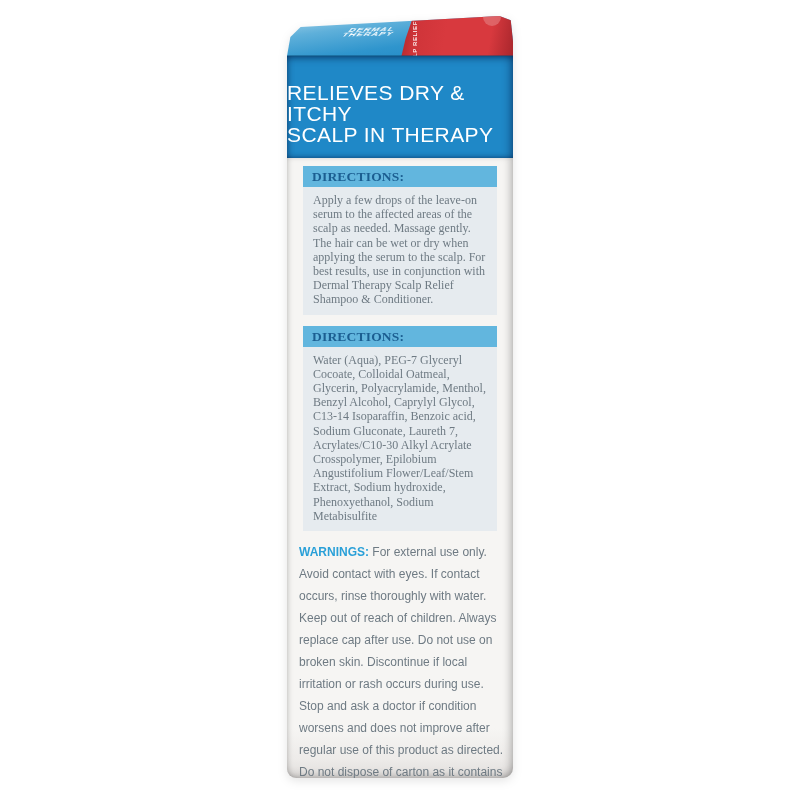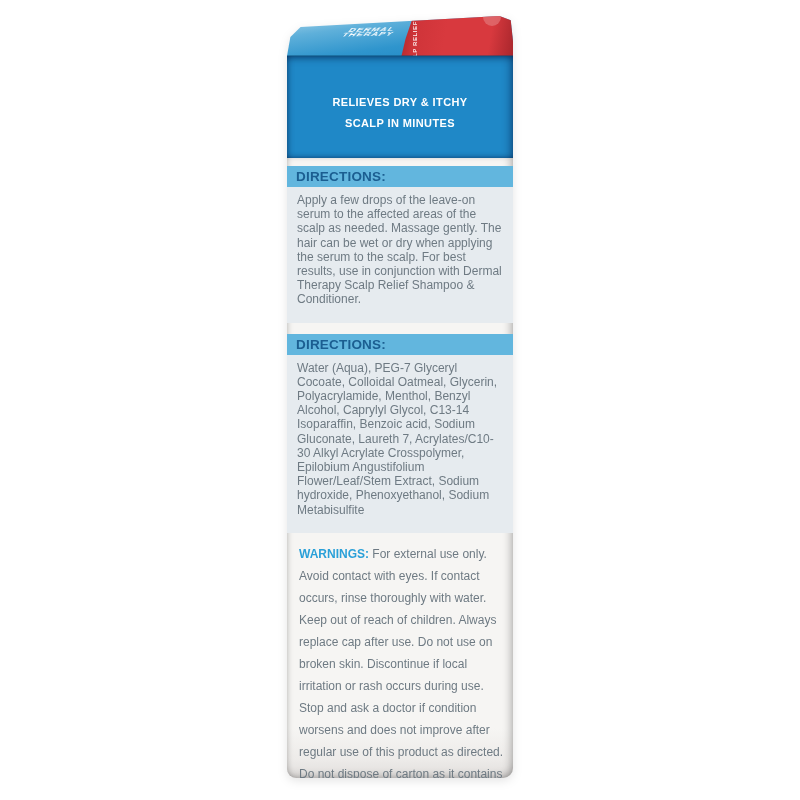--- a/index.html
+++ b/index.html
@@ -48,46 +48,46 @@
     position:absolute;top:40px;left:0;width:226px;height:102px;
     background:#1f88c7;
     box-shadow:inset 4px 0 6px -3px rgba(0,20,60,.45),
                inset -5px 0 8px -3px rgba(0,20,60,.5),
                inset 0 7px 9px -6px rgba(0,20,60,.55),
                inset 0 -3px 5px -3px rgba(0,20,60,.35);
     display:flex;flex-direction:column;align-items:center;justify-content:center;
     padding-top:12px;box-sizing:border-box;
   }
   .headline{
-    text-align:center;color:#ffffff;font-weight:bold;
-    font-size:11px;line-height:21px;letter-spacing:.4px;
+    color:#ffffff;font-weight:normal;
+    font-size:21px;line-height:21px;letter-spacing:.4px;
   }
   .headline span{display:block;}
   
   .face{
     position:absolute;top:142px;left:0;width:226px;height:620px;
     background:linear-gradient(180deg,#f6f5f3 0%,#f6f5f3 92%,#edebe9 97%,#e1dedc 100%);
     border-radius:0 0 10px 9px;
     box-shadow:inset 4px 0 6px -4px rgba(0,0,0,.25),
                inset -6px 0 8px -4px rgba(0,0,0,.28),
                inset 0 -7px 9px -5px rgba(0,0,0,.18);
     box-sizing:border-box;
     overflow:hidden;
   }
-  .info{margin:0 0;}
+  .info{margin:0 16px;font-family:Liberation Serif, serif;}
   .info.first{margin-top:8px;}
   .info.second{margin-top:11px;}
   .bar{
     height:21px;line-height:22px;padding-left:9px;
     background:#62b6de;color:#1b5e91;
     font-size:13.5px;font-weight:bold;letter-spacing:.2px;
   }
   .sec-body{
     margin:0;background:#e6ebef;color:#6e7a83;
-    padding:6px 8px 16px 10px;
+    padding:6px 8px 8px 10px;
     font-size:12px;line-height:14.2px;
   }
   .warnings{
     margin:10px 9px 0 12px;color:#6e7a83;
     font-size:12px;line-height:22px;
   }
   .wlabel{color:#2aa0d8;font-weight:bold;}
   .store{
     margin:7px 9px 0 12px;color:#2aa0d8;
     font-size:11.5px;font-weight:bold;letter-spacing:.2px;
@@ -104,21 +104,21 @@
       <div class="flap-red">
         <span class="flap-red-text">SCALP RELIEF</span>
         <span class="flap-notch"></span>
       </div>
       <div class="flap-fold"></div>
     </div>
 
     <div class="panel">
       <div class="headline">
         <span>RELIEVES DRY &amp; ITCHY</span>
-        <span>SCALP IN MINUTES</span>
+        <span>SCALP IN THERAPY</span>
       </div>
     </div>
 
     <div class="face">
 
       <section class="info first">
         <div class="bar">DIRECTIONS:</div>
         <p class="sec-body">Apply a few drops of the leave-on serum to the affected areas of the scalp as needed. Massage gently. The hair can be wet or dry when applying the serum to the scalp. For best results, use in conjunction with Dermal Therapy Scalp Relief Shampoo &amp; Conditioner.</p>
       </section>
 

